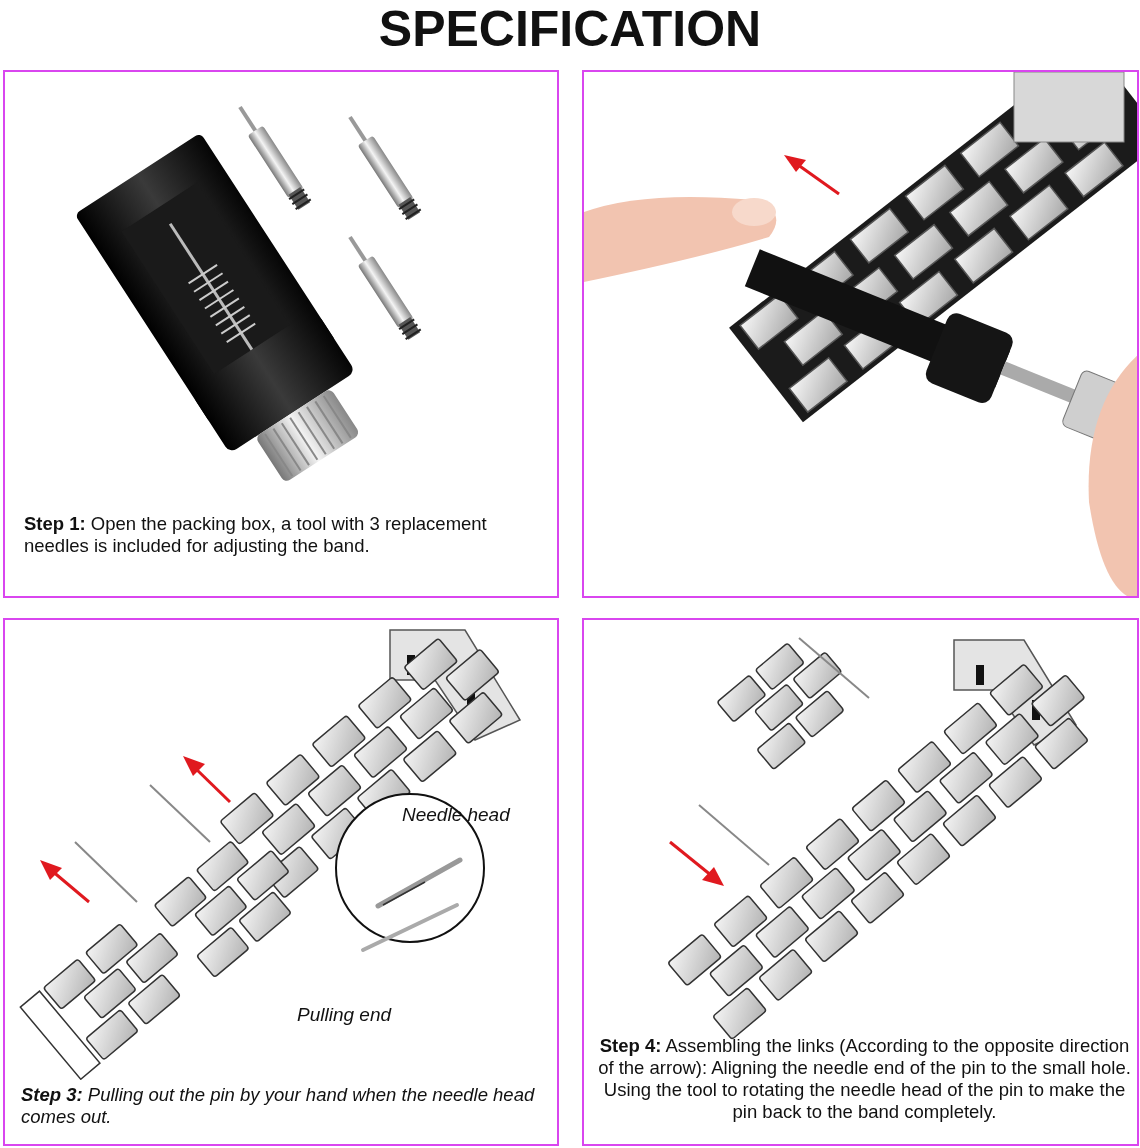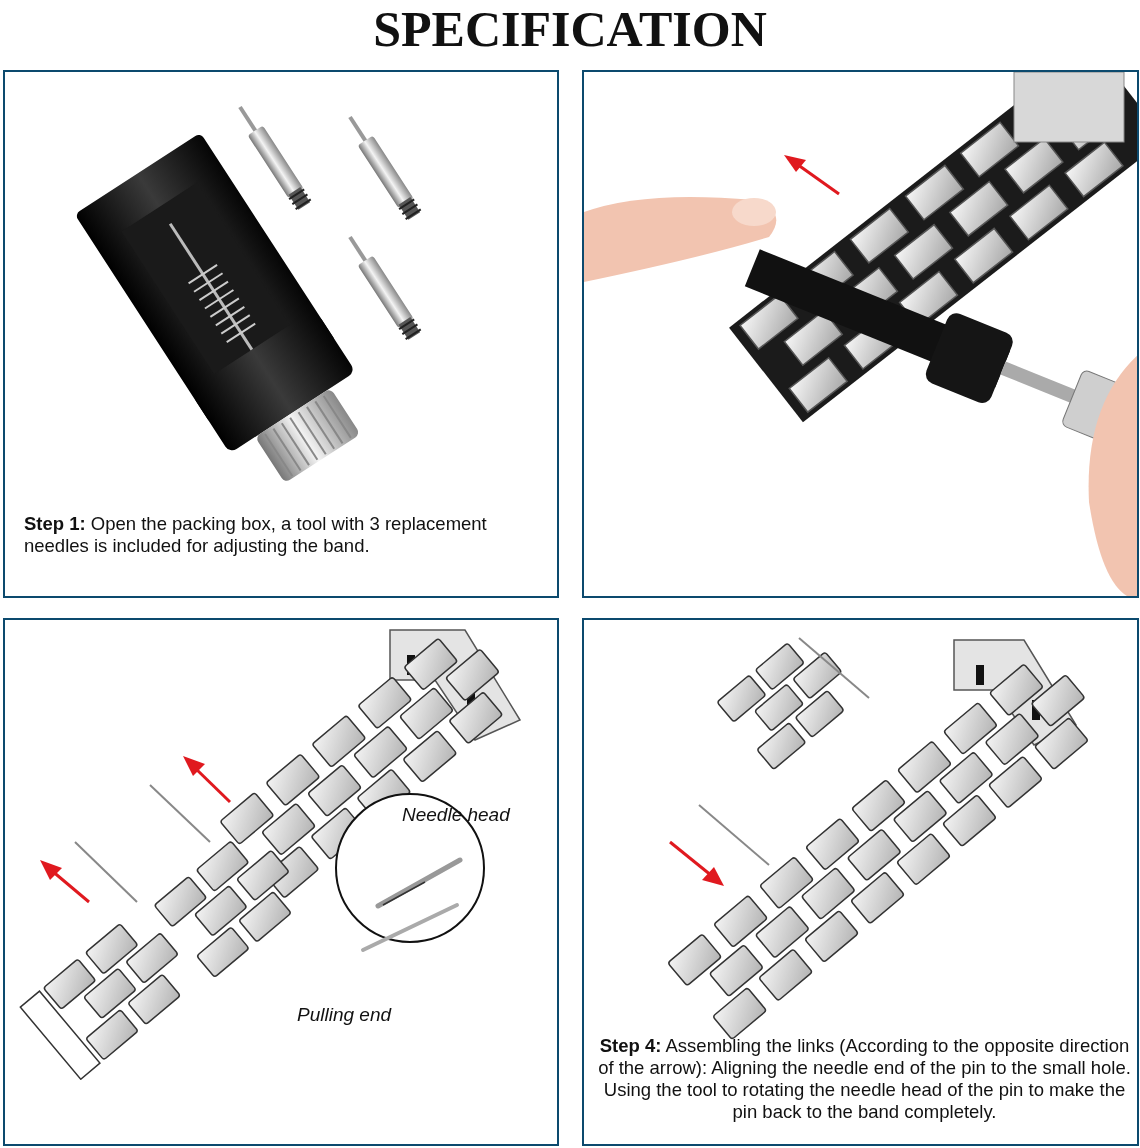--- a/index.html
+++ b/index.html
@@ -2,25 +2,25 @@
 <html><head>
 <meta charset="utf-8">
 <style>
   * { box-sizing: border-box; margin: 0; padding: 0; }
   html, body { width: 1140px; height: 1148px; background: #ffffff; overflow: hidden; }
   body { position: relative; font-family: "Liberation Sans", "DejaVu Sans", sans-serif; color: #111; }
 
   .title {
     position: absolute; left: 0; top: 0; width: 1140px; height: 60px;
     text-align: center; font-size: 50px; font-weight: bold; line-height: 58px;
-    letter-spacing: 0px; color: #111; font-family: Liberation Serif, serif;
+    letter-spacing: 0px; color: #111;
   }
 
   .panel {
-    position: absolute; border: 2px solid #0c4a6e; background: #fff; overflow: hidden;
+    position: absolute; border: 2px solid #d946ef; background: #fff; overflow: hidden;
   }
   .p1 { left: 3px;   top: 70px;  width: 556px; height: 528px; }
   .p2 { left: 582px; top: 70px;  width: 557px; height: 528px; }
   .p3 { left: 3px;   top: 618px; width: 556px; height: 528px; font-style: italic; }
   .p4 { left: 582px; top: 618px; width: 557px; height: 528px; }
 
   .caption {
     position: absolute; font-size: 18.5px; line-height: 22px; color: #111;
   }
   .caption .step { font-weight: bold; }
@@ -237,20 +237,23 @@
 
     <g>
       <circle cx="405" cy="248" r="74" fill="#fff" stroke="#111" stroke-width="2"></circle>
       <line x1="373" y1="286" x2="455" y2="240" stroke="#999" stroke-width="5" stroke-linecap="round"></line>
       <line x1="378" y1="285" x2="420" y2="262" stroke="#333" stroke-width="1.5"></line>
       <line x1="358" y1="330" x2="452" y2="285" stroke="#aaa" stroke-width="4" stroke-linecap="round"></line>
     </g>
   </svg>
   <div class="label" style="left:397px; top:184px;">Needle head</div>
   <div class="label" style="left:292px; top:384px;">Pulling end</div>
+  <div class="caption">
+    <span class="step">Step 3:</span><span> Pulling out the pin by your hand when the needle head comes out.</span>
+  </div>
 </div>
 
 <div class="panel p4">
   <svg class="illus" width="557" height="420" viewBox="0 0 557 420">
     <defs>
       <linearGradient id="silv4" x1="0" y1="0" x2="1" y2="1">
         <stop offset="0" stop-color="#f4f4f4"></stop>
           <stop offset="1" stop-color="#b4b4b4"></stop>
       </linearGradient>
     </defs>

